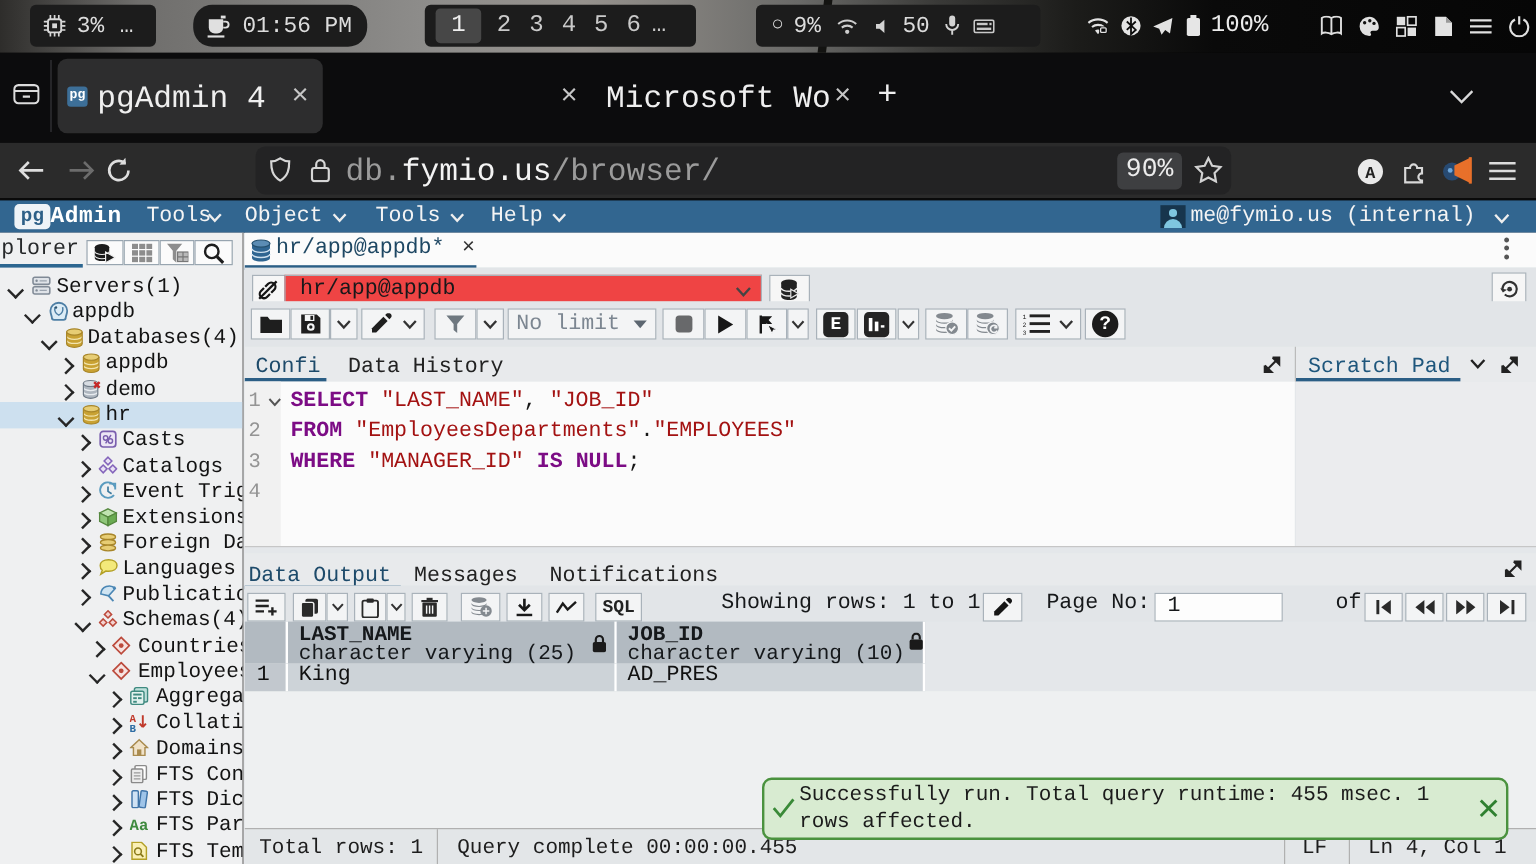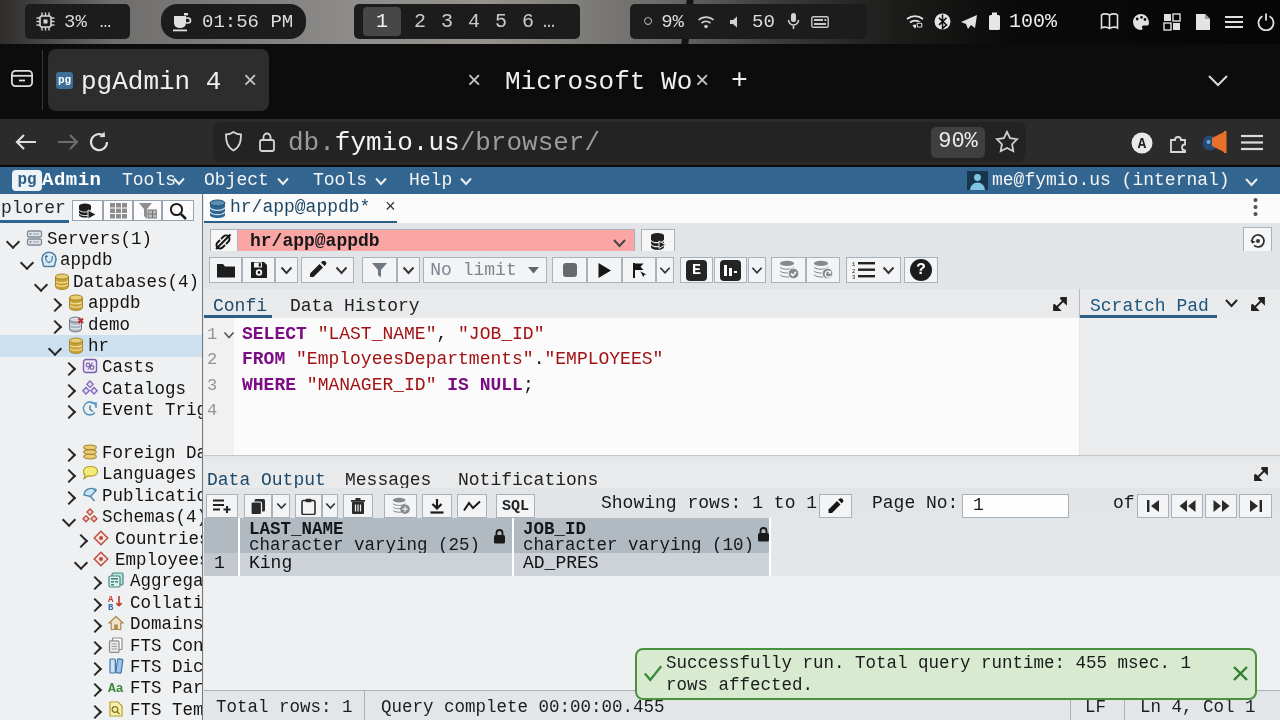--- a/index.html
+++ b/index.html
@@ -422,20 +422,29 @@
       </div>
       <div class="trow" style="top:205.2px;">
         <span class="chev closed" style="left:64px;"></span>
         <span class="ticon" style="left:82px;"><svg width="16" height="16" viewBox="0 0 16 16">
               <path d="M14 5 a6.5 6.5 0 1 0 -1 6.5" fill="none" stroke="#5a9bbf" stroke-width="1.6"></path>
               <path d="M9 2 h5 v5" fill="none" stroke="#5a9bbf" stroke-width="1.6"></path>
               <path d="M8 4.5 v4 l3 2" fill="none" stroke="#3c7a9e" stroke-width="1.4"></path>
             </svg></span>
         <span class="tlabel" style="left:102px;">Event Trigg</span>
       </div>
+      <div class="trow" style="top:226.6px;">
+        <span class="chev closed" style="left:64px;"></span>
+        <span class="ticon" style="left:82px;"><svg width="16" height="16" viewBox="0 0 16 16">
+              <path d="M8 1 L15 4.5 L8 8 L1 4.5 z" fill="#bfe3b0" stroke="#55883f" stroke-width="1.1"></path>
+              <path d="M1 4.5 v7 L8 15 v-7 z" fill="#8fc77a" stroke="#55883f" stroke-width="1.1"></path>
+              <path d="M15 4.5 v7 L8 15 v-7 z" fill="#6aab52" stroke="#55883f" stroke-width="1.1"></path>
+            </svg></span>
+        <span class="tlabel" style="left:102px;">Extensions</span>
+      </div>
       <div class="trow" style="top:248.0px;">
         <span class="chev closed" style="left:64px;"></span>
         <span class="ticon" style="left:82px;"><svg width="16" height="17" viewBox="0 0 16 17">
               <g fill="#e7cd74" stroke="#a8862a" stroke-width="1.1">
                 <ellipse cx="8" cy="3.4" rx="6.3" ry="2.4"></ellipse>
                 <ellipse cx="8" cy="8" rx="6.3" ry="2.4"></ellipse>
                 <ellipse cx="8" cy="12.6" rx="6.3" ry="2.4"></ellipse>
               </g>
             </svg></span>
         <span class="tlabel" style="left:102px;">Foreign Dat</span>
@@ -567,21 +576,21 @@
 <div id="connbar"></div>
 <div class="cbox" style="left:6px; top:35px; width:28px; height:25px;">
           <svg style="margin:3px 0 0 3px;" width="19" height="18" viewBox="0 0 19 18">
             <g fill="none" stroke="#161616" stroke-width="1.9">
               <path d="M6 7 l-2.5 2.5 a3.5 3.5 0 0 0 5 5 L11 12"></path>
               <path d="M12 11 l2.5 -2.5 a3.5 3.5 0 0 0 -5 -5 L7 6"></path>
               <line x1="2" y1="16" x2="16.5" y2="1.5"></line>
             </g>
           </svg>
         </div>
-<div class="cbox" style="left:33px; top:35px; width:398px; height:25px; background:#fca5a5;font-weight:bold;">
+<div class="cbox" style="left:33px; top:35px; width:398px; height:25px; background:#ef4444;">
   <div style="position:absolute; left:12px; top:1px; font-size:18px; color:#17181a;">hr/app@appdb</div>
   <svg style="position:absolute; left:374px; top:8px;" width="15" height="10" viewBox="0 0 15 10">
             <path d="M2 2 L7.5 8 L13 2" fill="none" stroke="#444" stroke-width="2"></path>
           </svg>
 </div>
 <div class="cbox" style="left:437px; top:35px; width:34px; height:25px;">
           <svg style="margin:2px 0 0 7px;" width="17" height="19" viewBox="0 0 17 19">
             <path d="M2 3.6 v11.5 c0 1.6 2.9 2.9 6.5 2.9 s6.5 -1.3 6.5 -2.9 V3.6" fill="#222"></path>
             <ellipse cx="8.5" cy="3.6" rx="6.5" ry="2.7" fill="#222"></ellipse>
             <path d="M2 8 a6.5 2.7 0 0 0 13 0 M2 12 a6.5 2.7 0 0 0 13 0" fill="none" stroke="#e8e8e8" stroke-width="1.2"></path>

